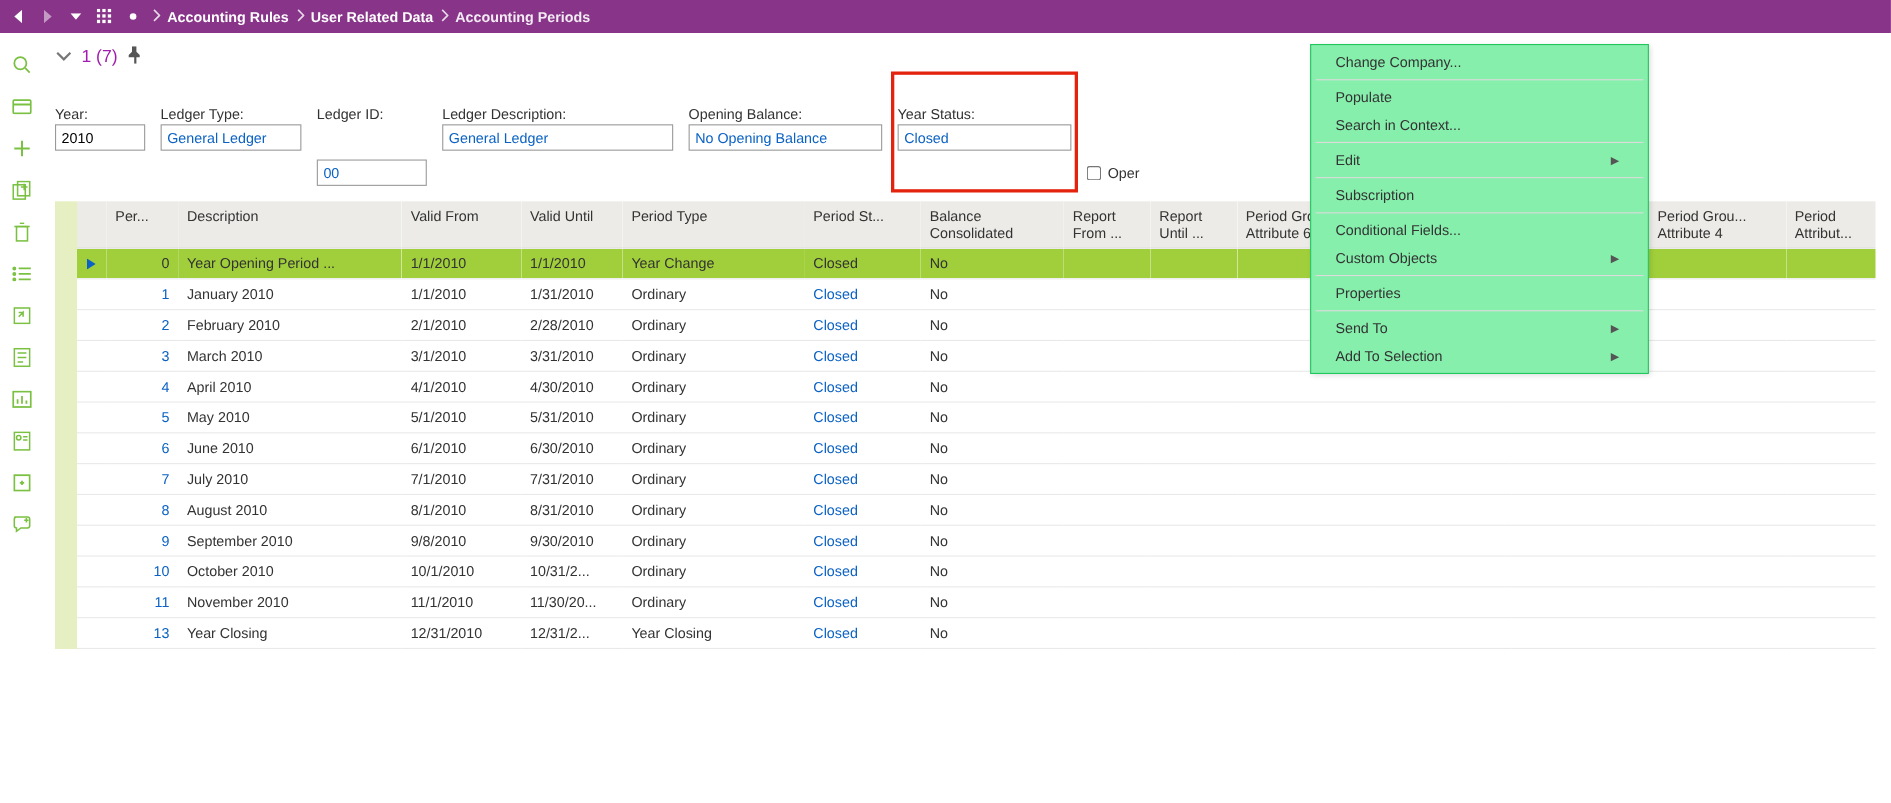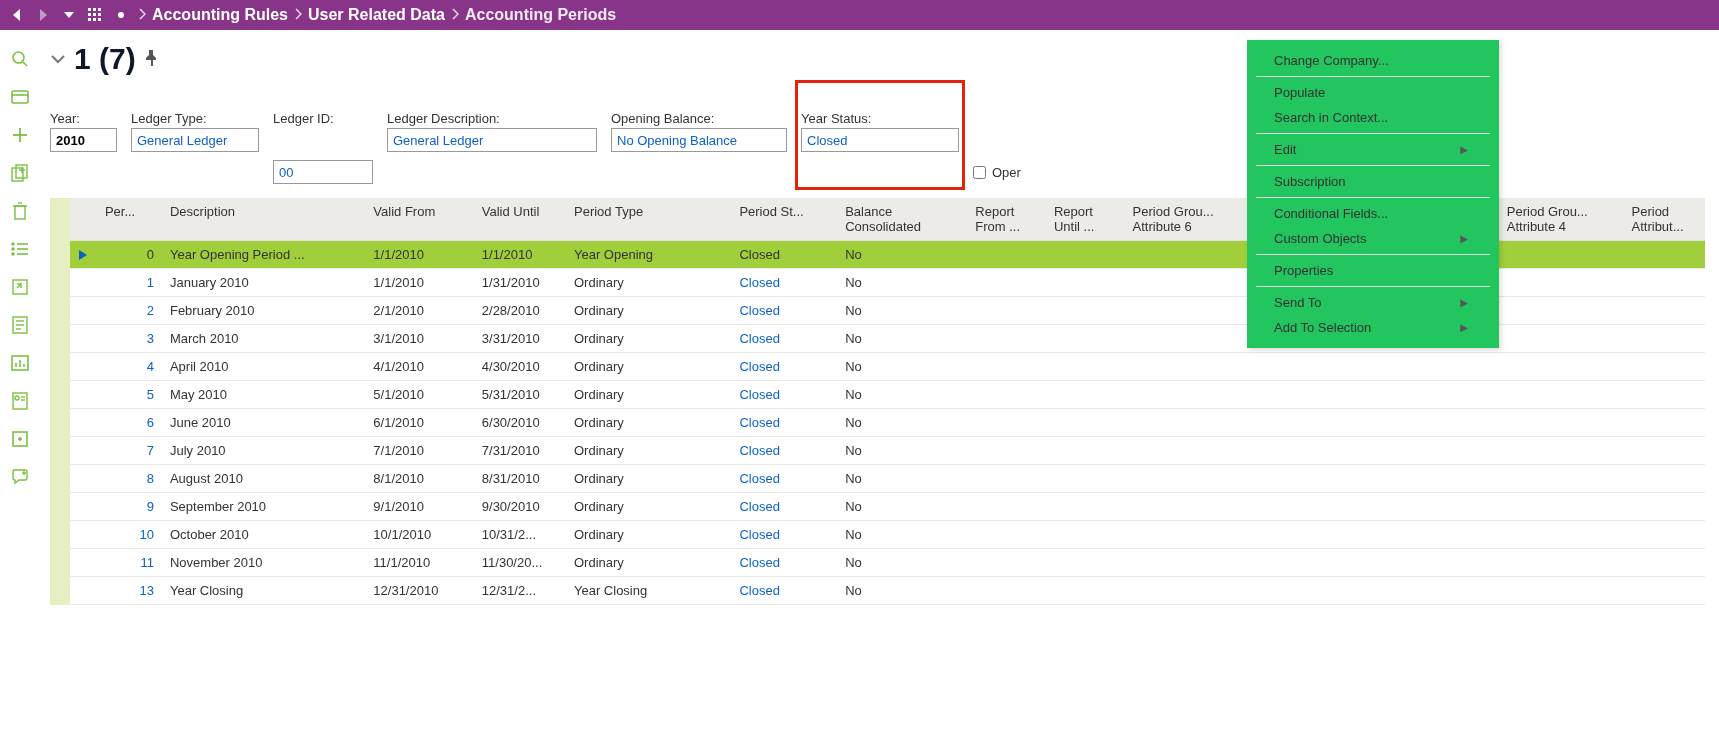--- a/index.html
+++ b/index.html
@@ -1,37 +1,37 @@
 <!DOCTYPE html>
 <html><head>
 <meta charset="utf-8">
 <style>
   * { box-sizing: border-box; margin: 0; padding: 0; }
   body { font-family: "Segoe UI", Tahoma, Arial, sans-serif; font-size: 13px; color: #333; background: #fff; width: 1719px; }
 
   
   .appbar { background: #883589; height: 30px; display: flex; align-items: center; padding: 0 8px; color: #fff; }
   .appbar .nav-btn { width: 18px; height: 18px; display: flex; align-items: center; justify-content: center; margin-right: 8px; }
-  .appbar .crumb { margin: 0 6px; font-weight: 600; font-size: 16px; }
+  .appbar .crumb { margin: 0 6px; font-weight: 600; font-size: 13px; }
   .appbar .crumb.dim { opacity: .9; }
   .appbar .chev { opacity: .8; }
 
   .shell { display: flex; }
 
   
   .rail { width: 40px; border-right: 0; padding-top: 10px; }
   .rail .ri { width: 40px; height: 38px; display: flex; align-items: center; justify-content: center; color: #7ac142; position: relative; }
   .rail .ri svg { stroke: #7ac142; }
 
   
   .content { flex: 1; padding: 10px 14px 0 10px; position: relative; min-height: 700px; }
 
   .page-title { display: flex; align-items: center; gap: 8px; color: #333; padding: 2px 0 10px 0; }
   .page-title h1 { font-size: 22px; font-weight: 700; color: #444; }
-  .page-title .count { font-size: 30px; font-weight: 700; color: #0f172a; }
+  .page-title .count { font-size: 16px; font-weight: 400; color: #a21caf; }
   .page-title .pin { color: #666; }
 
   
   .form-row { display: flex; gap: 14px; flex-wrap: wrap; padding: 0 0 14px 0; }
   .fld { display: flex; flex-direction: column; }
   .fld label { font-size: 13px; color: #333; margin-bottom: 2px; margin-top: 25px; }
   .fld input[type=text] { height: 24px; padding: 2px 5px; border: 1px solid #999; font-size: 13px; }
   .fld input.linkish { color: #0b62c4; }
   .inline-check { display: flex; align-items: center; gap: 6px; align-self: flex-end; height: 24px; }
   .hl-box { outline: 3px solid #e3230d; outline-offset: 3px; }
@@ -42,21 +42,21 @@
   table.grid { border-collapse: collapse; width: 100%; table-layout: fixed; }
   table.grid th { background: #ecebe7; text-align: left; font-weight: 400; color: #333; font-size: 13px; padding: 6px 8px; border-bottom: 1px solid #ddd; vertical-align: top; white-space: nowrap; overflow: hidden; text-overflow: ellipsis; }
   table.grid td { padding: 6px 8px; border-bottom: 1px solid #e9e9e9; font-size: 13px; white-space: nowrap; overflow: hidden; text-overflow: ellipsis; }
   table.grid tbody tr.selected { background: #a1cf3b; }
   .cell-right { text-align: right; }
   .cell-link { color: #0b62c4; }
   .row-marker { width: 14px; text-align: center; }
   .row-marker svg { display: block; margin: auto; }
 
   
-  .ctx-menu { position: absolute; top: 10px; right: 220px; width: 252px; background: #22c55e; border: 5px solid #22c55e; box-shadow: 2px 2px 5px rgba(0,0,0,.15); padding: 3px 0; z-index: 10; color: #333; }
+  .ctx-menu { position: absolute; top: 10px; right: 220px; width: 308px; background: #86efac; border: 1px solid #22c55e; box-shadow: 2px 2px 5px rgba(0,0,0,.15); padding: 3px 0; z-index: 10; color: #333; }
   .ctx-menu .mi { padding: 5px 26px 5px 22px; display: flex; align-items: center; justify-content: space-between; cursor: default; }
   .ctx-menu .mi.hl { background: #99d9ea; outline: 2px solid #e3230d; outline-offset: -1px; }
   .ctx-menu .sep { height: 1px; background: #dcdcdc; margin: 3px 4px; }
   .ctx-menu .arw { font-size: 10px; color: #555; }
 
   
   col.c-marker { width: 20px; }
   col.c-period { width: 48px; }
   col.c-desc { width: 150px; }
   col.c-from { width: 80px; }
@@ -226,21 +226,21 @@
           </svg></span>
       <span class="count">1 (7)</span>
       <span class="pin"><svg width="14" height="16" viewBox="0 0 14 16" fill="#555">
             <path d="M5 0h4v5l3 3v2H9v6l-2 0V10H2V8l3-3V0z"></path>
           </svg></span>
     </div>
 
     <div class="form-row">
       <div class="fld">
         <label>Year:</label>
-        <input type="text" style="width: 67px; font-weight: bold;" value="2010">
+        <input type="text" style="width: 82px;" value="2010">
       </div>
       <div class="fld">
         <label>Ledger Type:</label>
         <input type="text" class="linkish" style="width: 128px;" value="General Ledger">
       </div>
       <div class="fld">
         <label>Ledger ID:</label>
         <input type="text" class="linkish" style="width: 100px; margin-top: 32px;" value="00">
       </div>
       <div class="fld">
@@ -304,21 +304,21 @@
             <tr class="selected">
               <td class="row-marker">
                 <svg width="8" height="10" viewBox="0 0 8 10">
                   <polygon points="0,0 8,5 0,10" fill="#0b62c4"></polygon>
                 </svg>
               </td>
               <td class="cell-right ">0</td>
               <td>Year Opening Period ...</td>
               <td>1/1/2010</td>
               <td>1/1/2010</td>
-              <td>Year Opening</td>
+              <td>Year Change</td>
               <td>Closed</td>
               <td>No</td>
               <td></td>
               <td></td>
               <td></td>
               <td></td>
               <td></td>
               <td></td>
               <td></td>
             </tr>
@@ -455,21 +455,21 @@
               <td></td>
               <td></td>
               <td></td>
               <td></td>
               <td></td>
             </tr>
             <tr>
               <td class="row-marker"></td>
               <td class="cell-right cell-link">9</td>
               <td>September 2010</td>
-              <td>9/1/2010</td>
+              <td>9/8/2010</td>
               <td>9/30/2010</td>
               <td>Ordinary</td>
               <td class="cell-link">Closed</td>
               <td>No</td>
               <td></td>
               <td></td>
               <td></td>
               <td></td>
               <td></td>
               <td></td>

